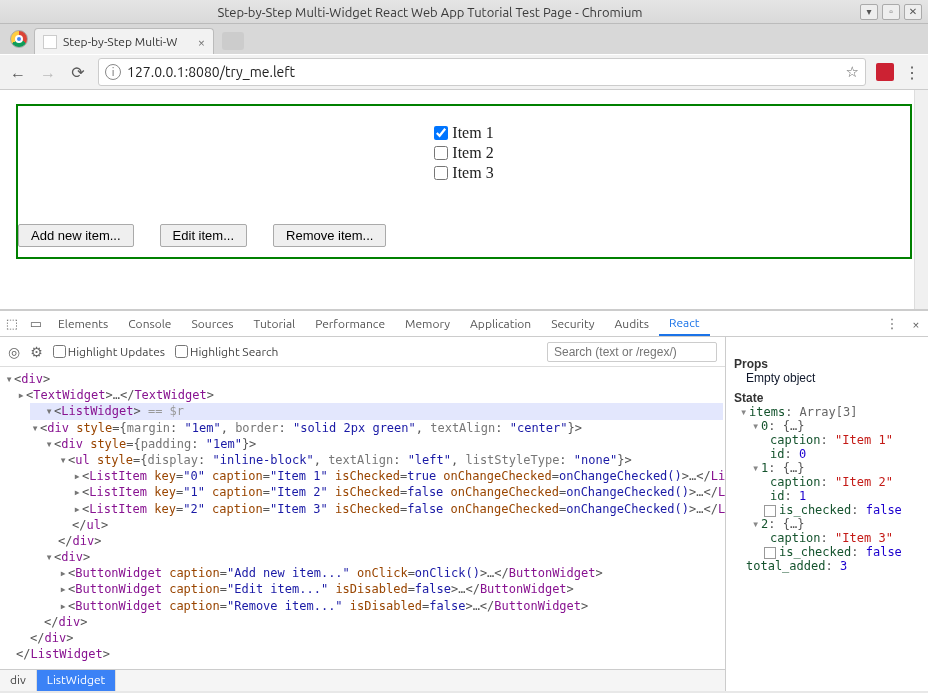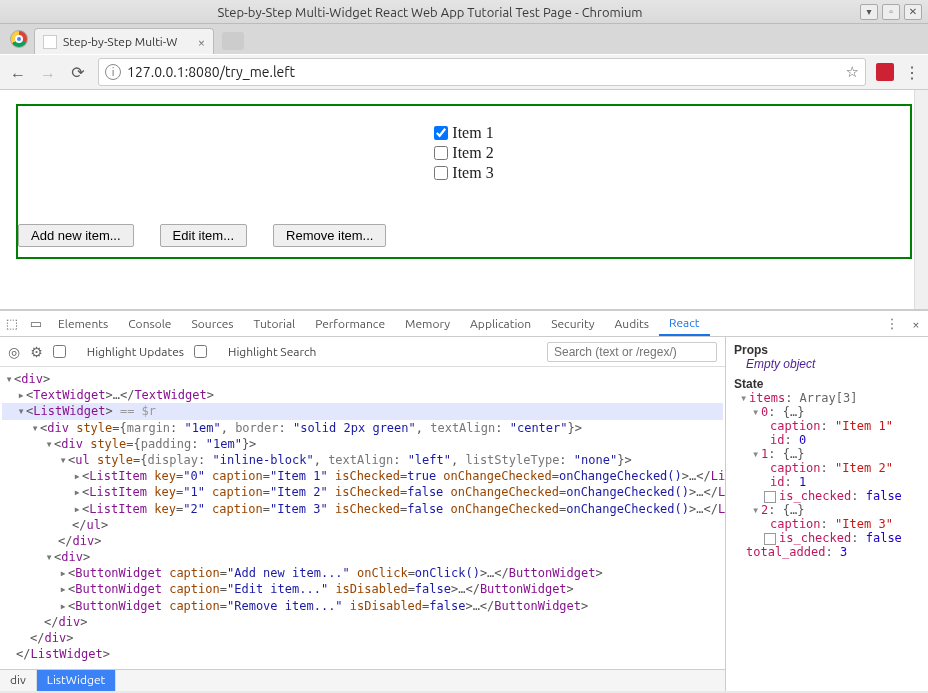--- a/index.html
+++ b/index.html
@@ -37,37 +37,37 @@
 .devtools { height: 381px; background:#fff; display:flex; flex-direction:column; border-top:1px solid #ccc; }
 .dt-tabs { height:26px; border-bottom:1px solid #ccc; display:flex; align-items:center; font-size:12px; color:#555; }
 .dt-tabs .dticon { width:24px; text-align:center; font-size:13px; color:#666; }
 .dt-tabs .dtab { padding:0 10px; height:100%; display:flex; align-items:center; }
 .dt-tabs .dtab.active { color:#1a73e8; border-bottom:2px solid #1a73e8; }
 .dt-tabs .spacer { flex:1; }
 .dt-body { flex:1; display:flex; min-height:0; }
 .dt-left { flex:1; display:flex; flex-direction:column; min-width:0; border-right:1px solid #ccc; }
 .react-toolbar { height:30px; border-bottom:1px solid #ddd; display:flex; align-items:center; padding:0 8px; gap:10px; font-size:12px; color:#444; }
 .react-toolbar .ricon { font-size:14px; color:#666; }
-.react-toolbar label { display:flex; align-items:center; gap:21px; }
+.react-toolbar label { display:flex; align-items:center; gap:2px; }
 .react-toolbar .rsearch { margin-left:auto; }
 .react-toolbar .rsearch input { border:1px solid #ccc; border-radius:2px; padding:2px 6px; font-size:12px; width:170px; }
 .tree { flex:1; overflow:auto; font-family:Menlo,Consolas,monospace; font-size:12px; line-height:1.35; padding:4px 2px; white-space:nowrap; }
 .tree .row { padding-left:2px; }
 .tag { color:#881391; }
 .attr-n { color:#994500; }
 .attr-v { color:#1a1aa6; }
 .punct { color:#555; }
 .style-k { color:#777; }
-.sel { background:#e3e7fd; }
+.sel { background:#e3e7fd;margin-left:28px; }
 .dollar { color:#999; }
 .tri { display:inline-block; width:10px; color:#777; text-align:center; }
 .dt-right { width:202px; padding:6px 8px; font-family:Menlo,Consolas,monospace; font-size:12px; overflow:auto; }
-.dt-right .hdr { font-weight:bold; font-family:Arial,sans-serif; font-size:12px; color:#333; margin-top:0; }
-.dt-right .muted { color:#4c1d95; font-style:italic; font-family:Arial,sans-serif; font-size:12px; }
-.pk { color:#be185d; }
+.dt-right .hdr { font-weight:bold; font-family:Arial,sans-serif; font-size:12px; color:#333; margin-top:14px; }
+.dt-right .muted { color:#0f172a; font-family:Arial,sans-serif; font-size:12px; }
+.pk { color:#14532d; }
 .pv-s { color:#c41a16; }
 .pv-n { color:#1c00cf; }
 .pv-b { color:#1c00cf; }
 .pill { display:inline-block; width:11px; text-align:center; color:#888; }
 .chkbox { display:inline-block; width:12px; height:12px; border:1px solid #999; vertical-align:middle; margin-right:3px; background:#fff; font-size:9px; line-height:10px; text-align:center; color:#333; }
 .crumbs { height:22px; border-top:1px solid #ccc; background:#f5f5f5; display:flex; align-items:stretch; font-size:12px; }
 .crumbs .crumb { padding:3px 10px; border-right:1px solid #ddd; color:#444; }
 .crumbs .crumb.active { background:#3b82f6; color:#fff; }
 </style>
 </head>

